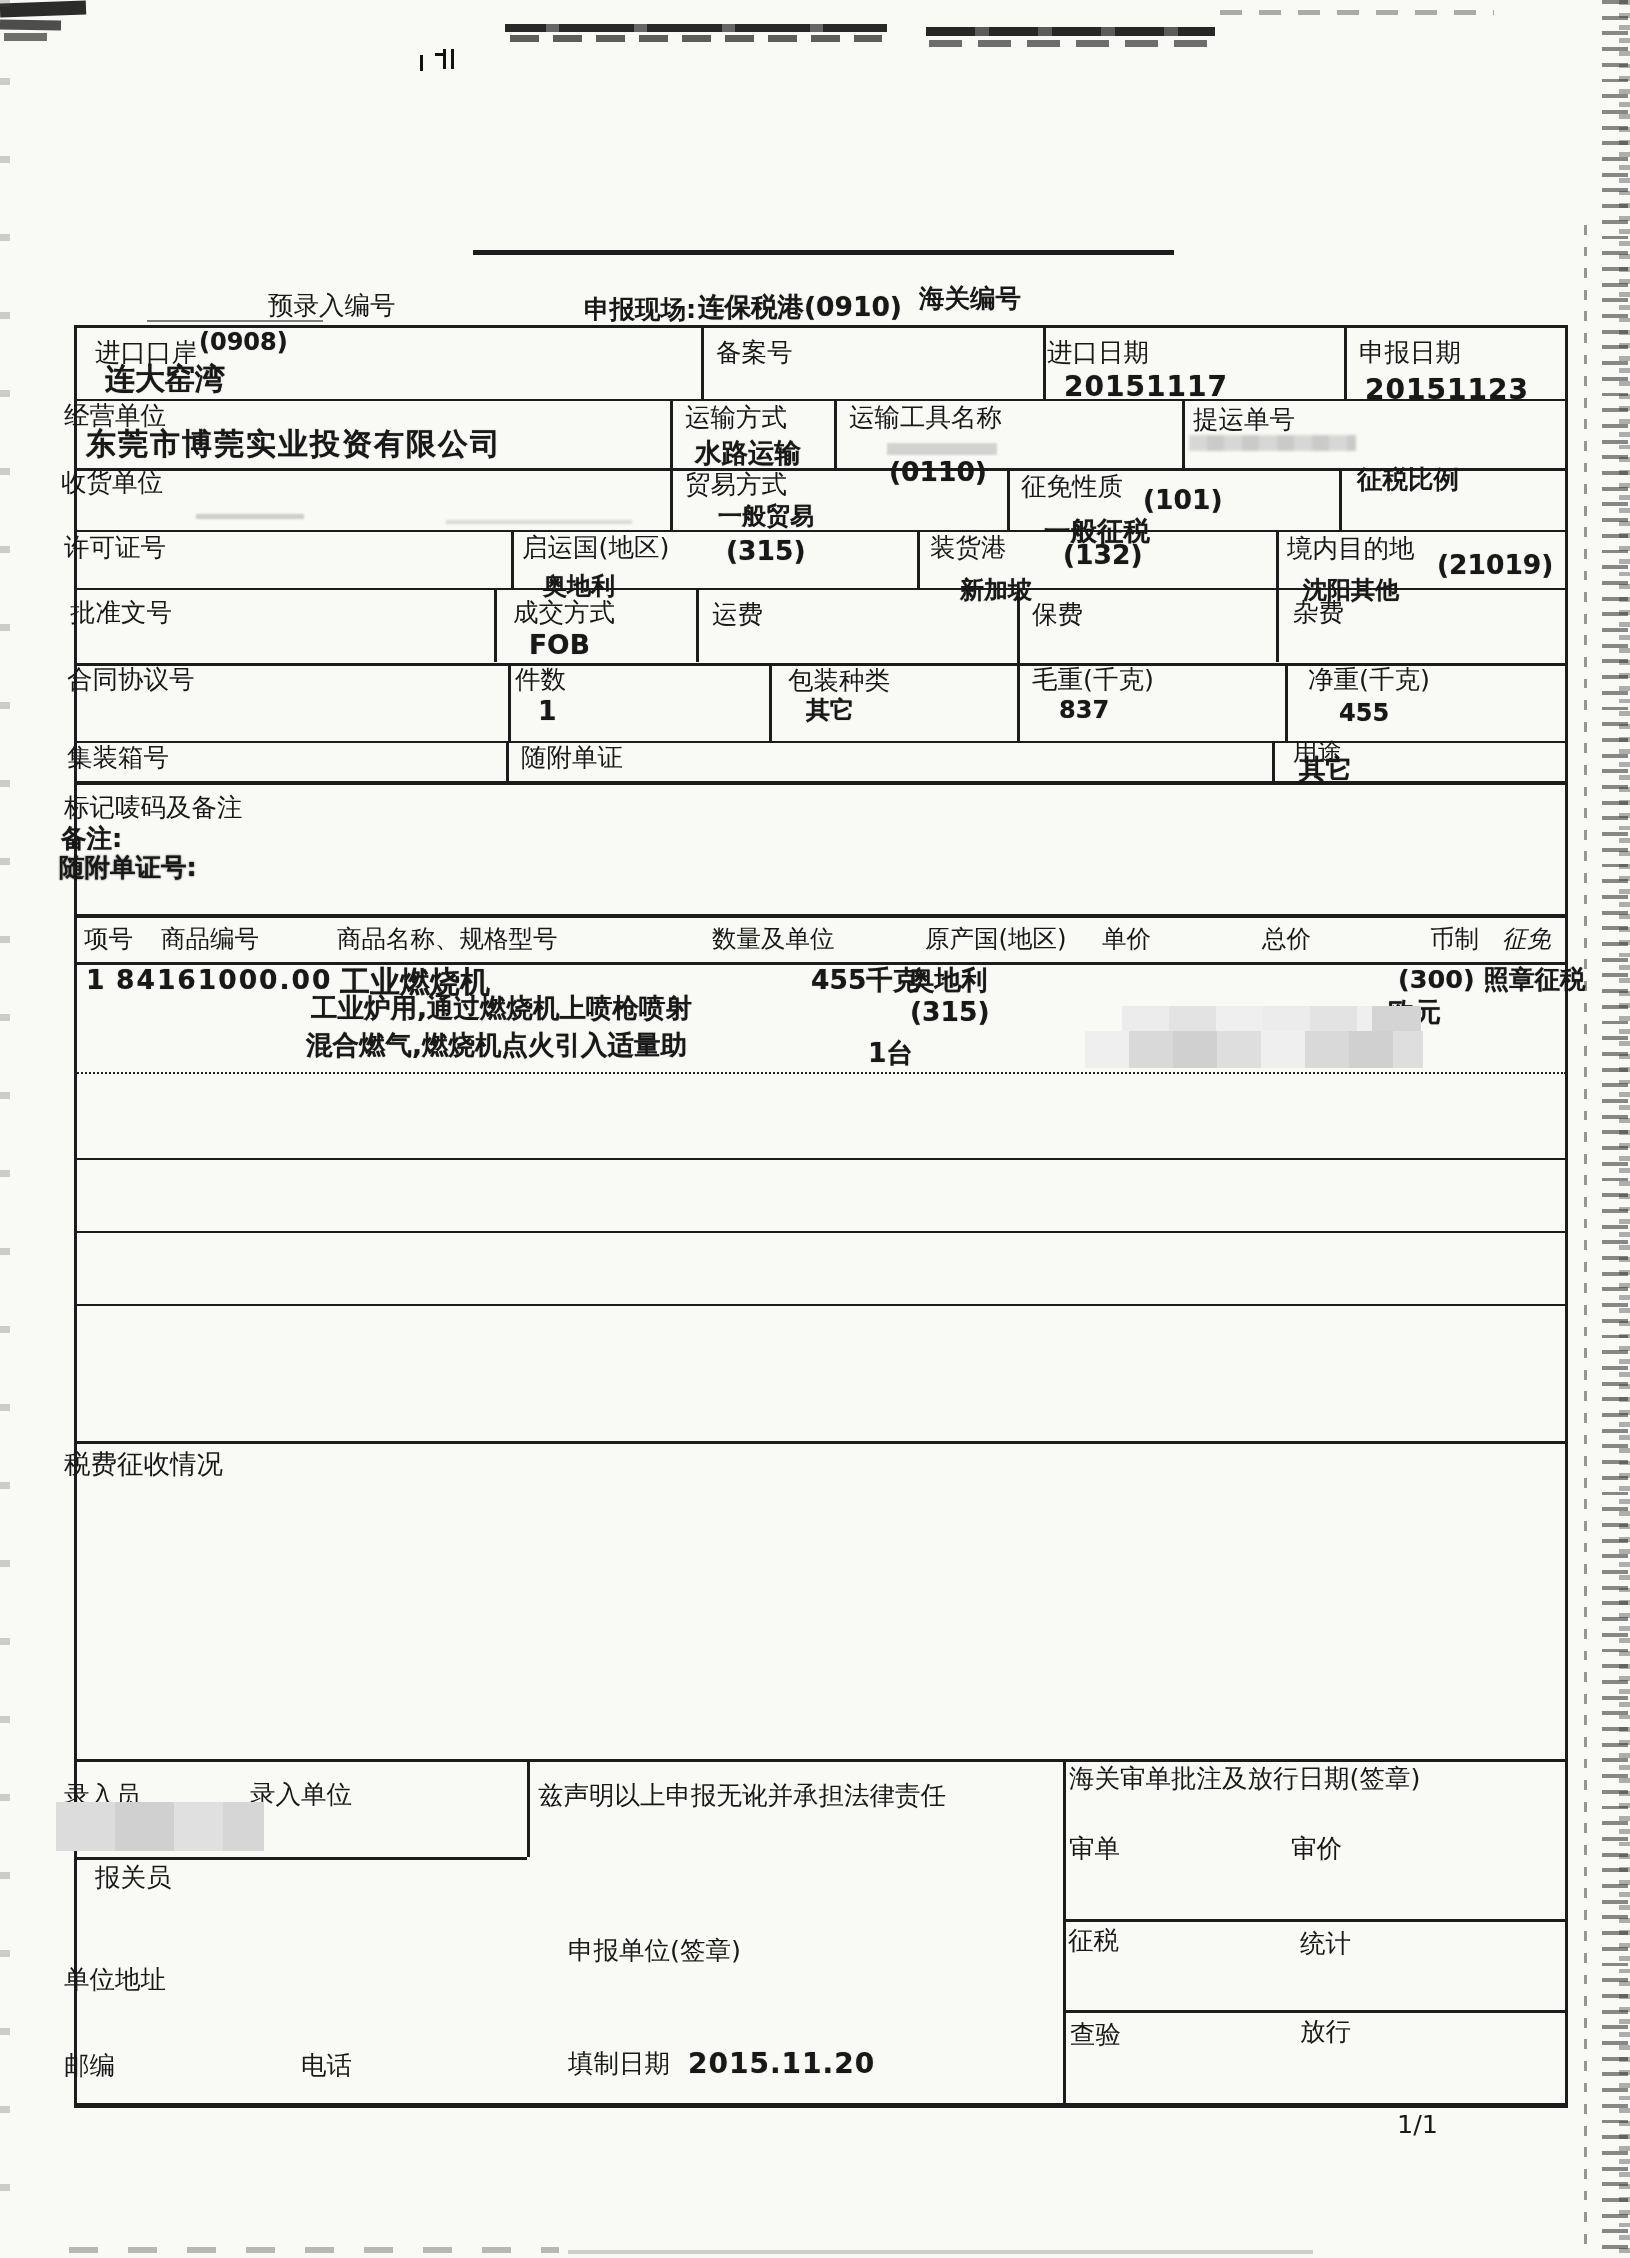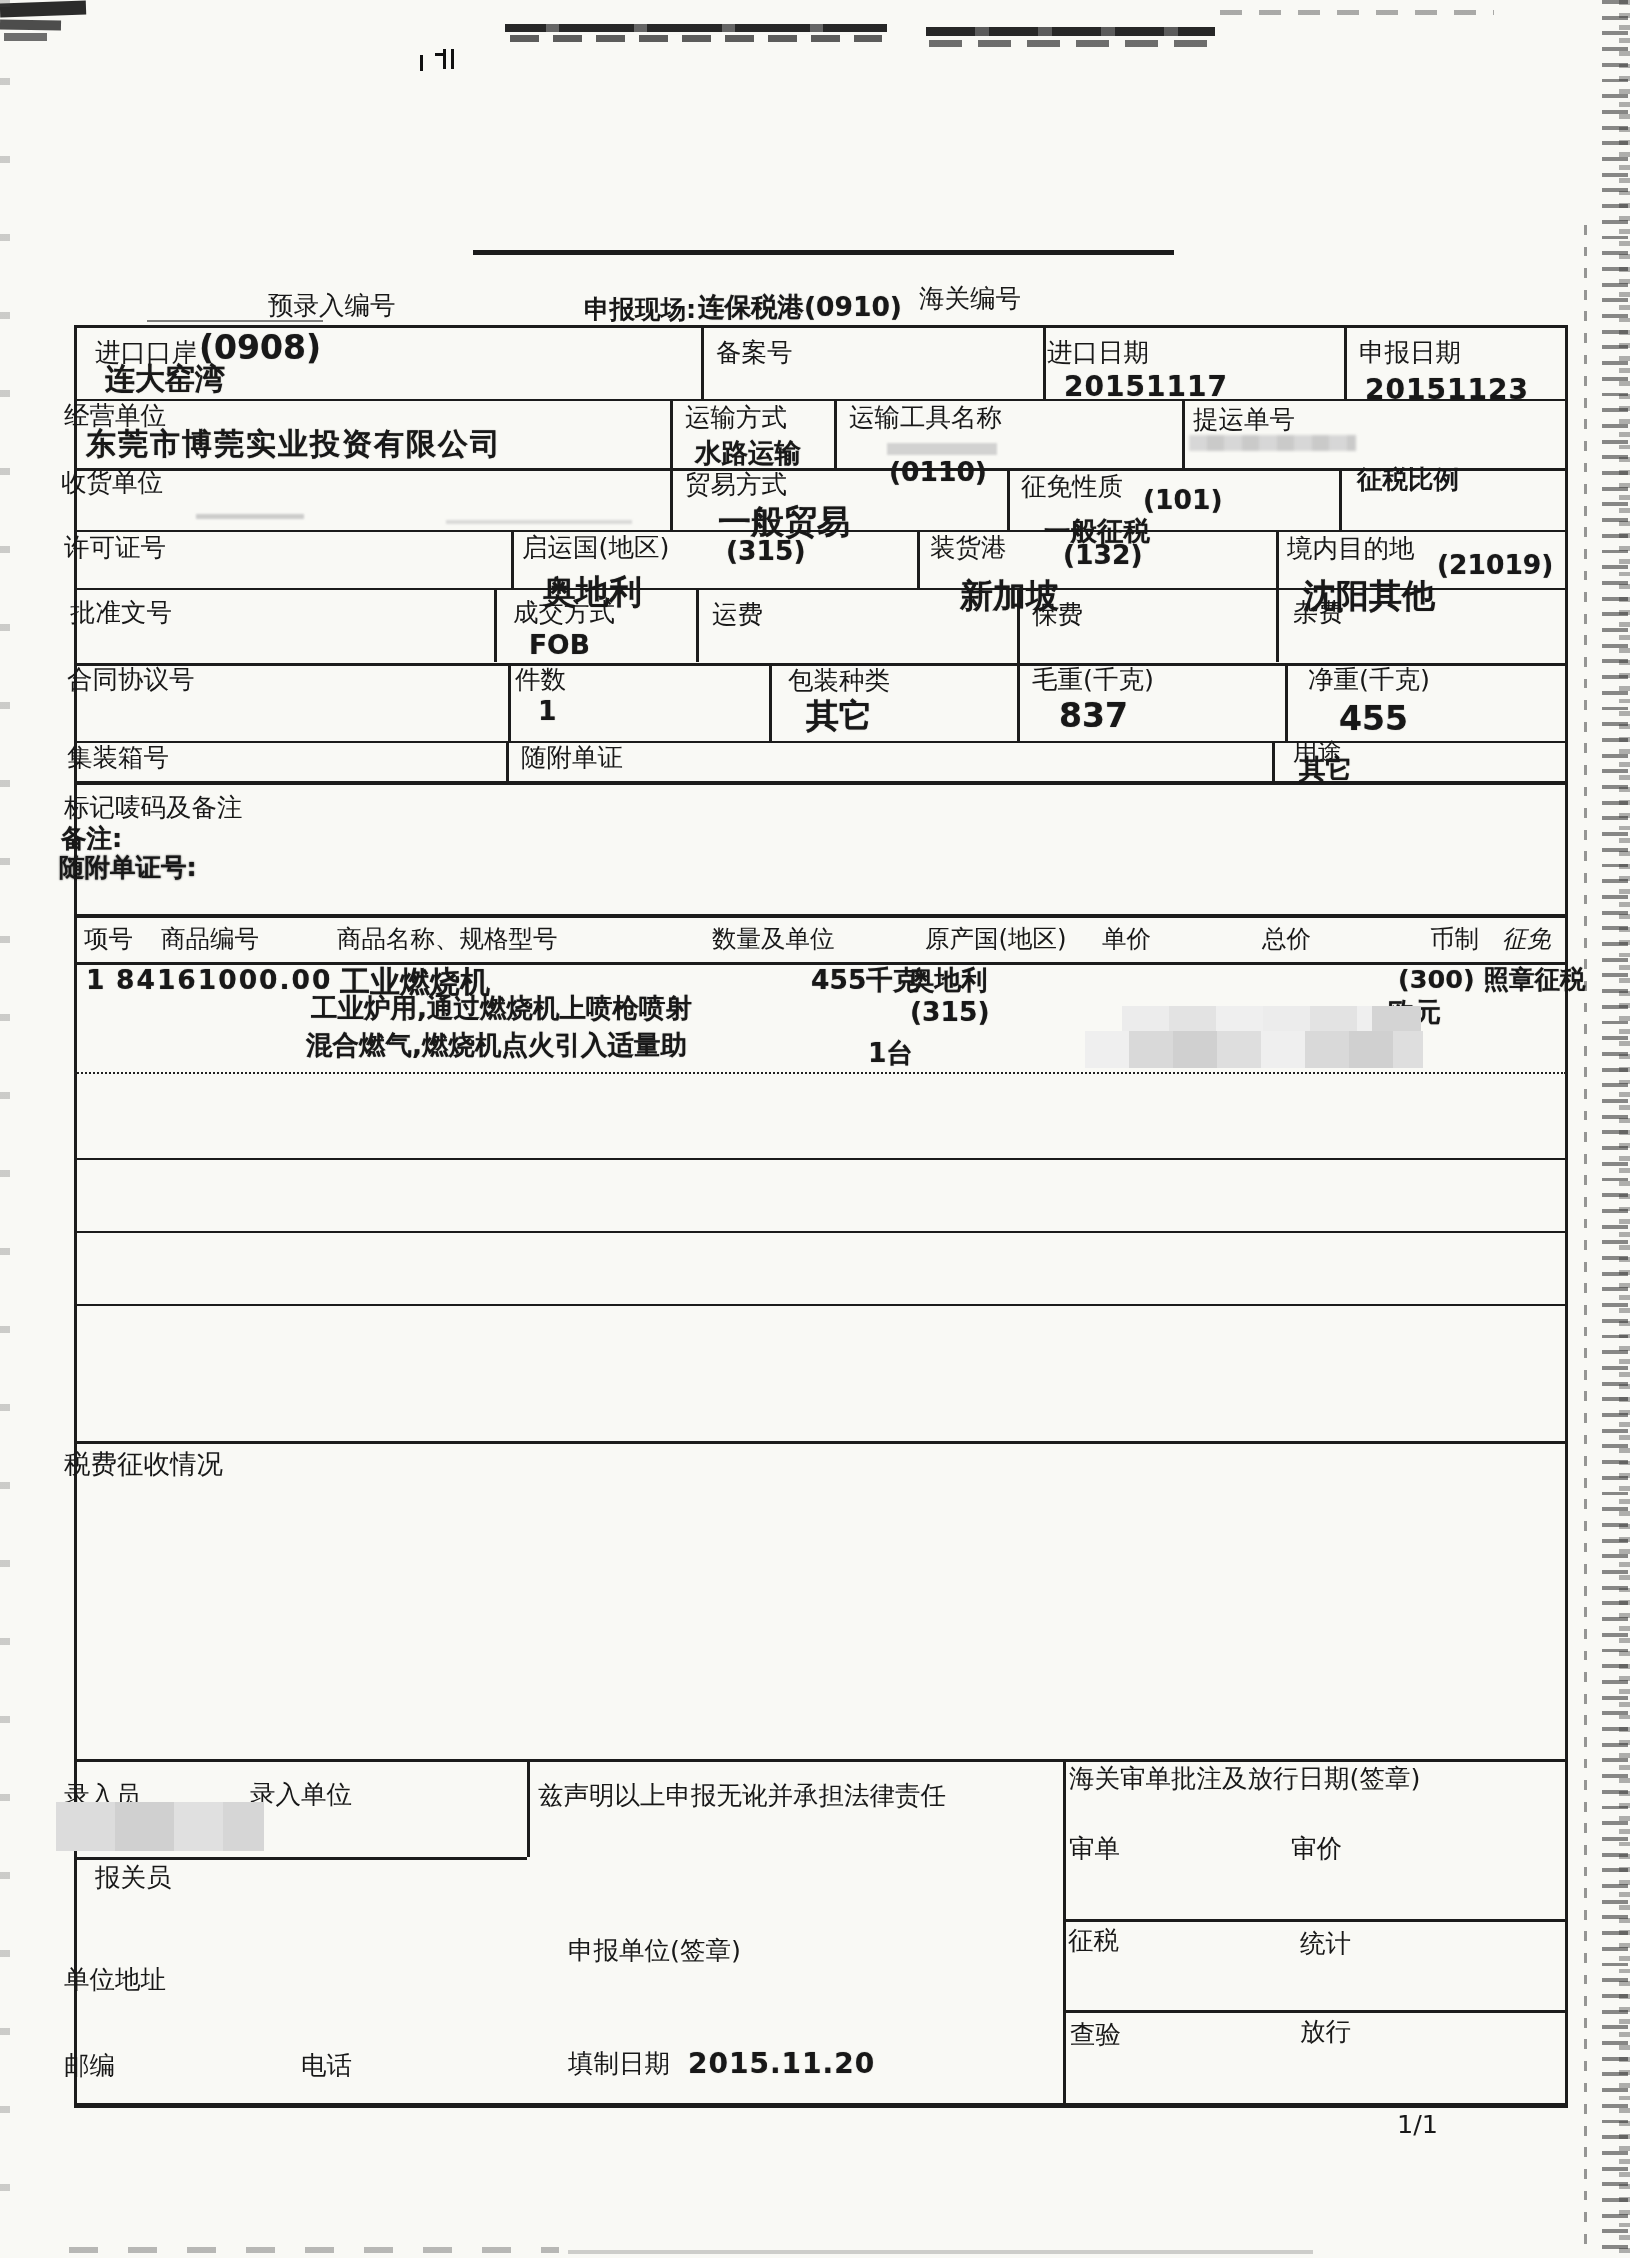--- a/index.html
+++ b/index.html
@@ -1,21 +1,21 @@
 <!DOCTYPE html>
 <html><head>
 <meta charset="utf-8">
 <style>
   html,body{margin:0;padding:0;background:#dedad2;}
   .page{position:relative;width:1631px;height:2258px;margin:0 auto;background:#f9f9f5;
         font-family:"DejaVu Sans","Liberation Sans",sans-serif;color:#181818;overflow:hidden;}
   .t{position:absolute;white-space:nowrap;line-height:1.08;}
   .lbl{font-size:25.5px;}
   .sm{font-size:24.5px;}
-  .val{font-size:33px;font-weight:bold;text-shadow:0 0 1px rgba(10,10,10,.55);}
+  .val{font-size:24px;font-weight:bold;text-shadow:0 0 1px rgba(10,10,10,.55);}
   .num{font-size:28px;font-weight:bold;letter-spacing:1px;text-shadow:0 0 1px rgba(10,10,10,.5);}
   .title{position:absolute;left:469px;top:190px;font-size:44px;font-weight:bold;letter-spacing:1px;
          text-shadow:1px 0 0 #000,0 0 2px rgba(0,0,0,.45);white-space:nowrap;}
   .hl,.vl{position:absolute;background:#1c1c1c;}
   .hl{height:2.9px;}.vl{width:2.9px;}
   .dashline{position:absolute;height:0;border-top:2.9px dotted #222;}
   .red{position:absolute;}
   .noise{position:absolute;}
 </style>
 </head>
@@ -46,21 +46,21 @@
   <div class="red" style="left:887px;top:443px;width:110px;height:11.8px;background:#c9c9c9;filter:blur(1px);opacity:.8;"></div>
   <div class="red" style="left:1189px;top:435px;width:167px;height:15.7px;background:repeating-linear-gradient(90deg,#d2d2d2 0 17.6px,#c2c2c2 17.6px 35px);filter:blur(1.5px);opacity:.85;"></div>
   <div class="red" style="left:196px;top:514px;width:108px;height:4.9px;background:#b9b9b9;filter:blur(1px);opacity:.7;"></div>
   <div class="red" style="left:446px;top:520px;width:186px;height:3.9px;background:#c4c4c4;filter:blur(1px);opacity:.6;"></div>
 
   <div class="hl" style="left:473px;top:250px;width:701px;height:4.9px;"></div>
 
   <span class="t lbl" style="left:268px;top:292px;">预录入编号</span>
   <span class="t lbl" style="left:584px;top:296px;font-weight:bold;">申报现场:</span>
   <span class="t val" style="left:698px;top:293px;font-size:26.5px;">连保税港(0910)</span>
-  <span class="t lbl" style="left:919px;top:285px;font-weight:normal;">海关编号</span>
+  <span class="t lbl" style="left:919px;top:285px;font-weight:bold;">海关编号</span>
 
   <div class="vl" style="left:74px;top:325px;height:1782px;"></div>
   <div class="vl" style="left:1565px;top:325px;height:1782px;"></div>
   <div class="hl" style="left:74px;top:325px;width:1494px;"></div>
   <div class="hl" style="left:74px;top:2103px;width:1494px;height:4.9px;"></div>
 
   <div class="hl" style="left:74px;top:399px;width:1494px;height:2px;"></div>
   <div class="hl" style="left:74px;top:468px;width:1494px;"></div>
   <div class="hl" style="left:74px;top:530px;width:1494px;height:2px;"></div>
   <div class="hl" style="left:74px;top:588px;width:1494px;height:2px;"></div>

